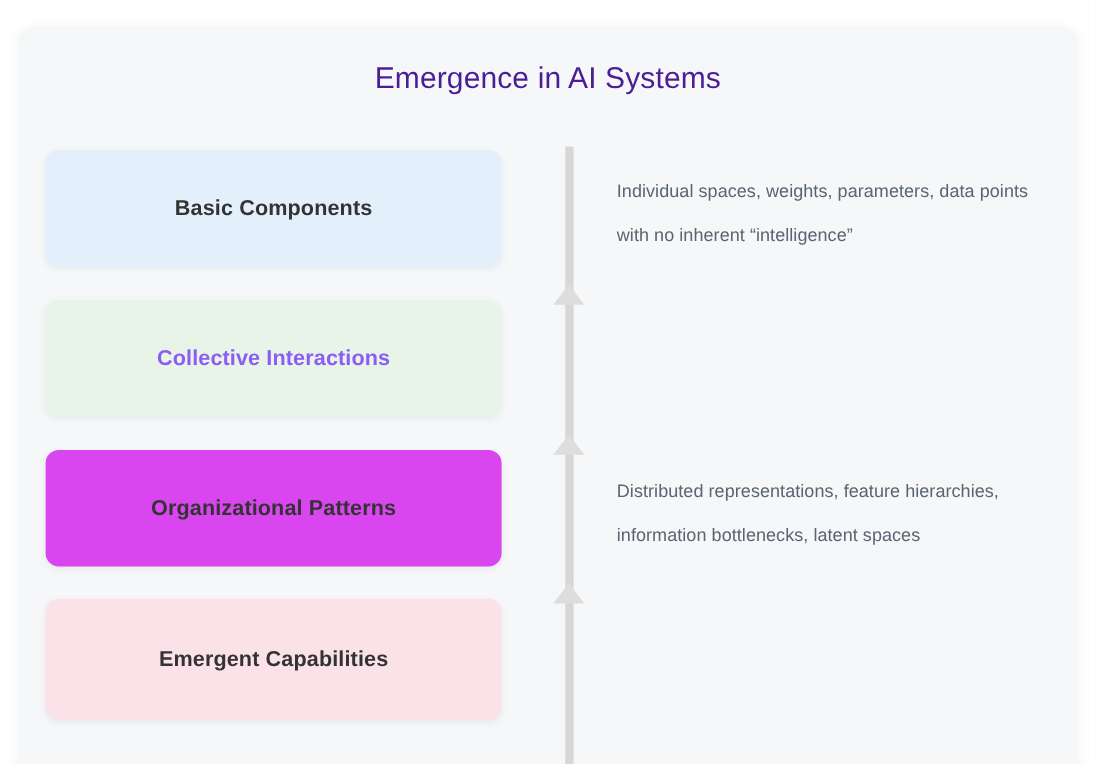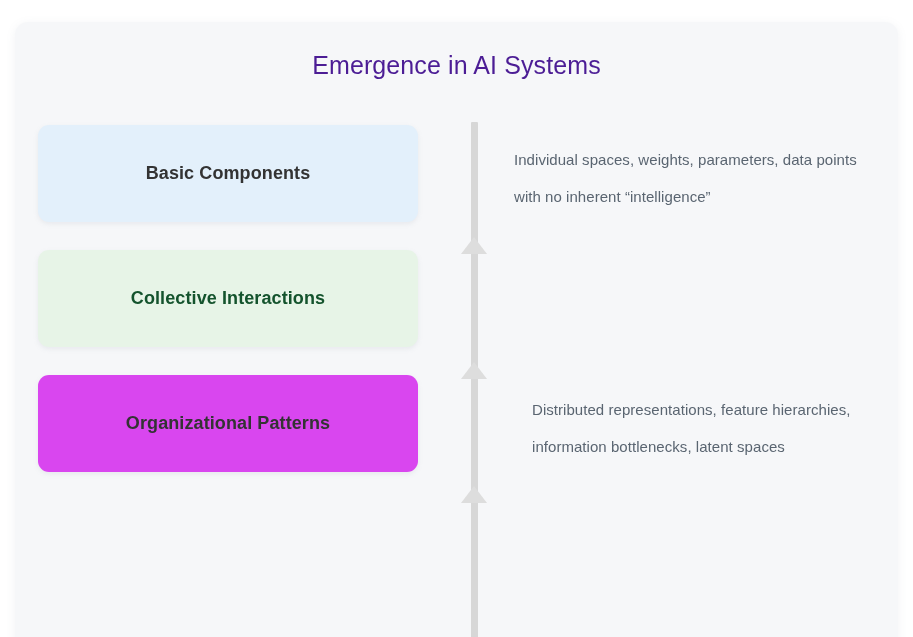--- a/index.html
+++ b/index.html
@@ -129,35 +129,38 @@
 
   <div class="title" style="color: #4c1d95;">Emergence in AI Systems</div>
 
   <div class="diagram">
 
     <div class="stage stage-0" style="background: rgb(227, 240, 251);">
       <span class="stage-label" style="color: rgb(51, 51, 51);">Basic Components</span>
     </div>
 
     <div class="stage stage-1" style="background: rgb(231, 244, 231);">
-      <span class="stage-label" style="color: #14532d;">Collective Interactions</span>
+      <span class="stage-label" style="color: #8b5cf6;">Collective Interactions</span>
     </div>
 
     <div class="stage stage-2" style="background: #d946ef;">
       <span class="stage-label" style="color: rgb(51, 51, 51);">Organizational Patterns</span>
     </div>
 
+    <div class="stage stage-3" style="background: rgb(251, 226, 233);">
+      <span class="stage-label" style="color: rgb(51, 51, 51);">Emergent Capabilities</span>
+    </div>
 
     <div class="axis">
       <div class="axis-line" style="background: rgb(215, 215, 215);"></div>
       <div class="axis-arrow axis-arrow-0" style="border-bottom-color: rgb(221, 221, 221);"></div>
       <div class="axis-arrow axis-arrow-1" style="border-bottom-color: rgb(221, 221, 221);"></div>
       <div class="axis-arrow axis-arrow-2" style="border-bottom-color: rgb(221, 221, 221);"></div>
     </div>
 
     <div class="desc desc-0" style="color: rgb(90, 101, 113);">Individual spaces, weights, parameters, data points with no inherent “intelligence”</div>
 
 
-    <div class="desc desc-2" style="color: rgb(90, 101, 113); margin-left: 18px;">Distributed representations, feature hierarchies, information bottlenecks, latent spaces</div>
+    <div class="desc desc-2" style="color: rgb(90, 101, 113);">Distributed representations, feature hierarchies, information bottlenecks, latent spaces</div>
 
 
   </div>
 </div>
 
 </body></html>

